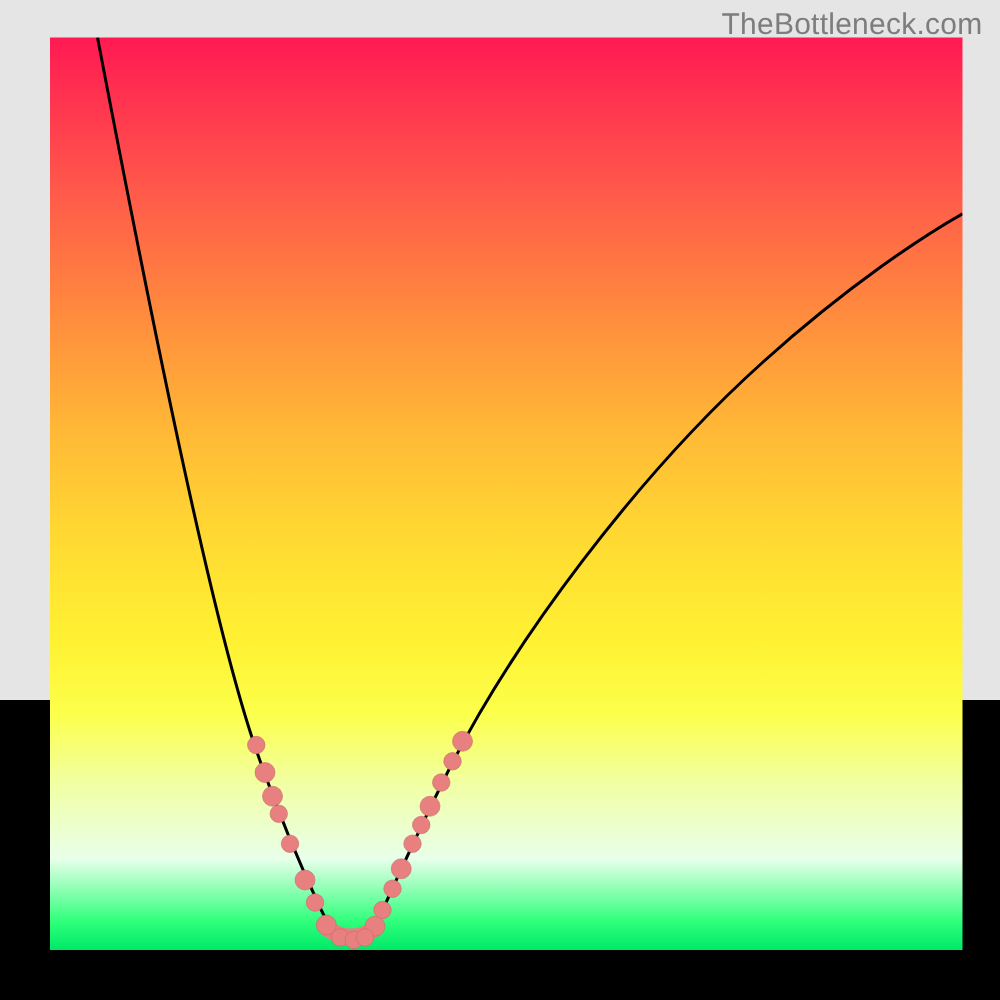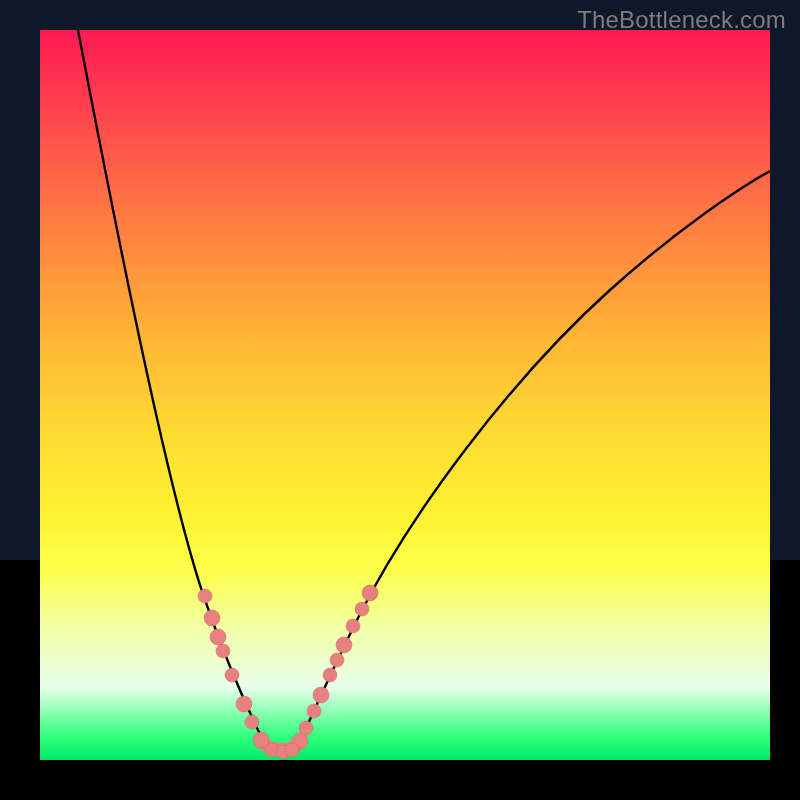--- a/index.html
+++ b/index.html
@@ -10,21 +10,21 @@
     background: #000;
     overflow: hidden;
     font-family: Arial, Helvetica, sans-serif;
   }
   .frame {
     position: absolute;
     left: 0;
     top: 0;
     width: 800px;
     height: 560px;
-    background: #0f172a;
+    background: #e5e5e5;
   }
   .plot {
     position: absolute;
     left: 40px;
     top: 30px;
     width: 730px;
     height: 730px;
     background: linear-gradient(to bottom,
       #ff1a52 0%,
       #ff3050 6%,

